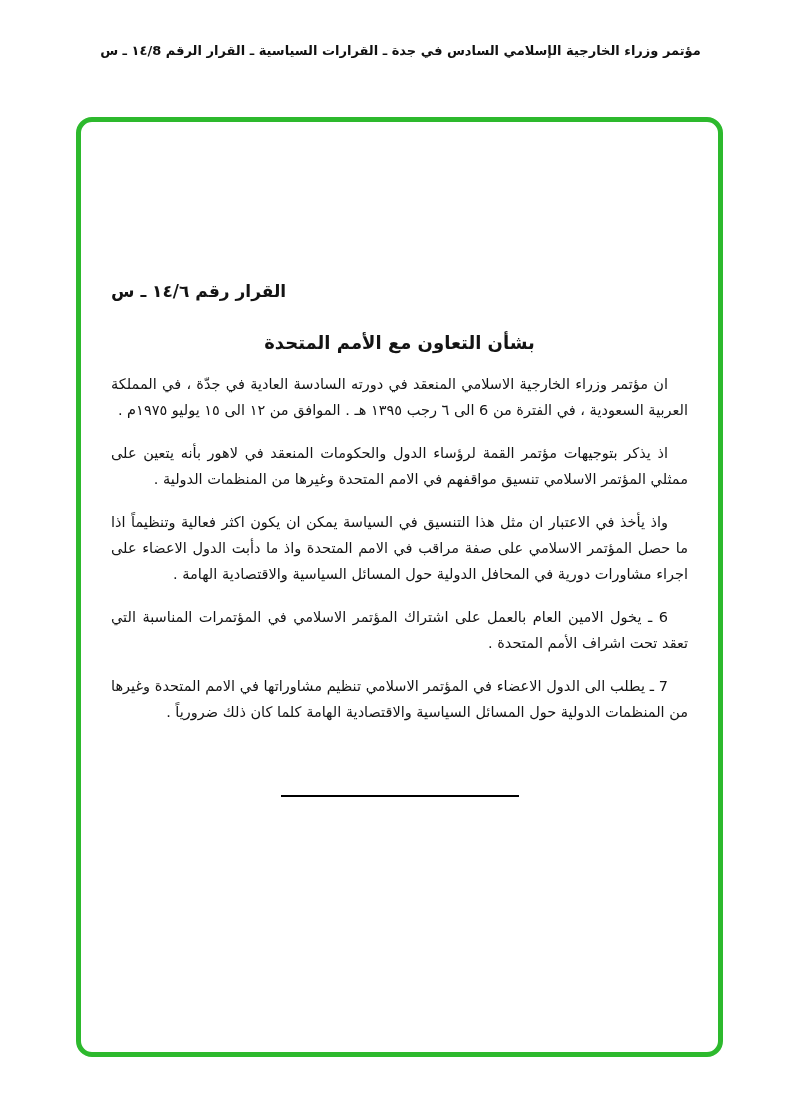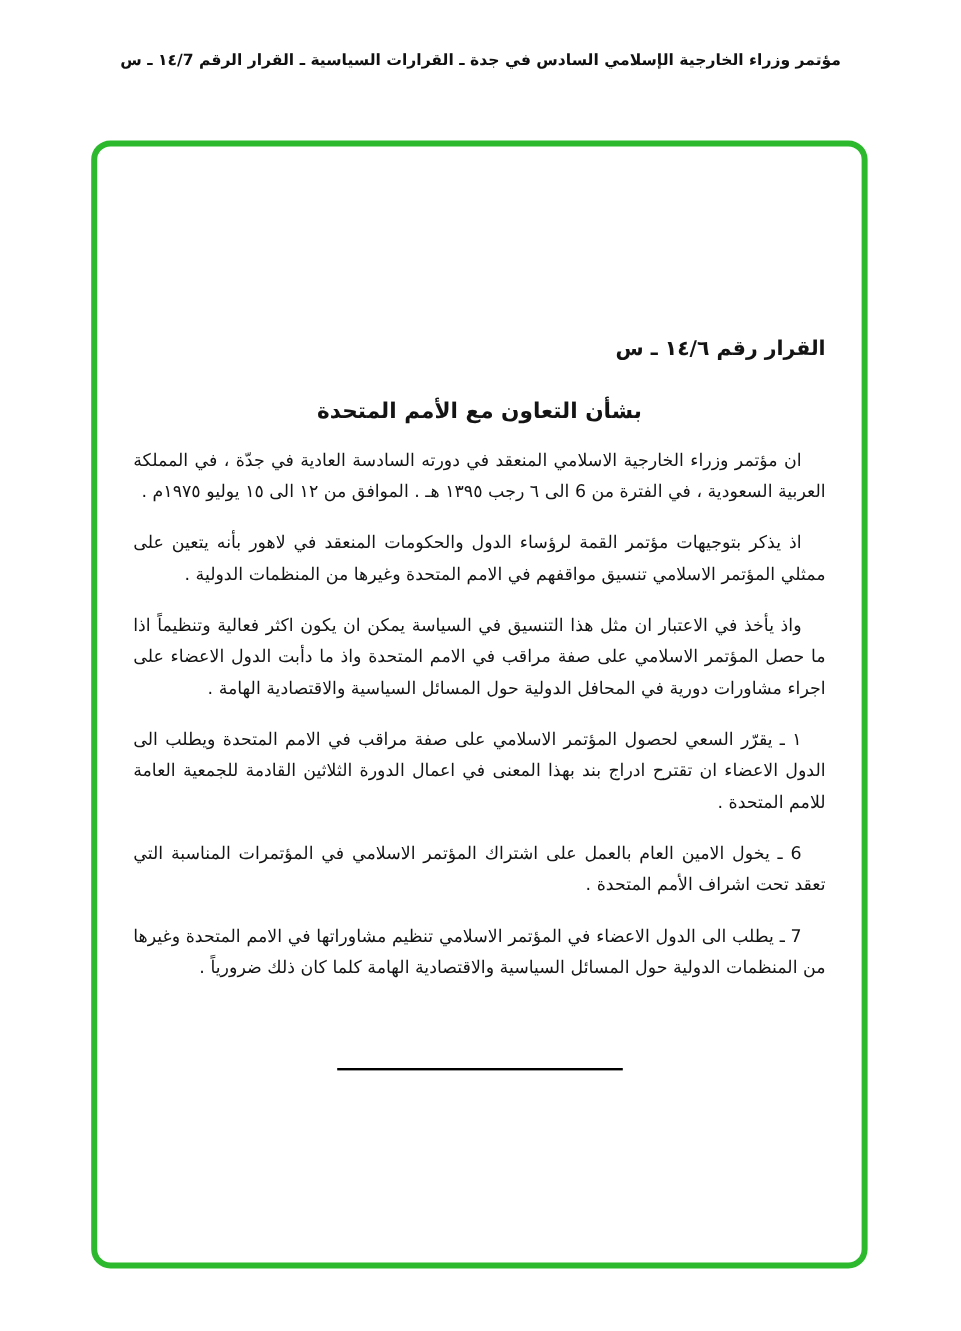--- a/index.html
+++ b/index.html
@@ -56,21 +56,21 @@
   }
 
   
   .doc-content {
     direction: rtl;
     padding: 158px 30px 0 30px;
     color: #141414;
   }
   .doc-title {
     margin: 0;
-    text-align: right;
+    text-align: left;
     font-size: 17px;
     font-weight: 600;
     line-height: 22px;
   }
   .doc-subject {
     margin: 30px 0 0 0;
     text-align: center;
     font-size: 18px;
     font-weight: bold;
     line-height: 22px;
@@ -88,37 +88,36 @@
     border-top: 2px solid #000000;
     height: 0;
   }
 </style>
 </head>
 <body>
 
 <div class="page">
 
   <header class="doc-header">
-    <div class="header-title">مؤتمر وزراء الخارجية الإسلامي السادس في جدة ـ القرارات السياسية ـ القرار الرقم ١٤/7 ـ س</div>
+    <div class="header-title">مؤتمر وزراء الخارجية الإسلامي السادس في جدة ـ القرارات السياسية ـ القرار الرقم ١٤/8 ـ س</div>
   </header>
 
   <div class="doc-frame" style="border-color: rgb(45, 185, 45);">
     <div class="doc-content">
 
       <h1 class="doc-title">القرار رقم ١٤/٦ ـ س</h1>
 
       <h2 class="doc-subject">بشأن التعاون مع الأمم المتحدة</h2>
 
       <p class="doc-paragraph">ان مؤتمر وزراء الخارجية الاسلامي المنعقد في دورته السادسة العادية في جدّة ، في المملكة العربية السعودية ، في الفترة من 6 الى ٦ رجب ١٣٩٥ هـ . الموافق من ١٢ الى ١٥ يوليو ١٩٧٥م .</p>
 
       <p class="doc-paragraph">اذ يذكر بتوجيهات مؤتمر القمة لرؤساء الدول والحكومات المنعقد في لاهور بأنه يتعين على ممثلي المؤتمر الاسلامي تنسيق مواقفهم في الامم المتحدة وغيرها من المنظمات الدولية .</p>
 
       <p class="doc-paragraph">واذ يأخذ في الاعتبار ان مثل هذا التنسيق في السياسة يمكن ان يكون اكثر فعالية وتنظيماً اذا ما حصل المؤتمر الاسلامي على صفة مراقب في الامم المتحدة واذ ما دأبت الدول الاعضاء على اجراء مشاورات دورية في المحافل الدولية حول المسائل السياسية والاقتصادية الهامة .</p>
 
-      <p class="doc-paragraph">١ ـ يقرّر السعي لحصول المؤتمر الاسلامي على صفة مراقب في الامم المتحدة ويطلب الى الدول الاعضاء ان تقترح ادراج بند بهذا المعنى في اعمال الدورة الثلاثين القادمة للجمعية العامة للامم المتحدة .</p>
 
       <p class="doc-paragraph">6 ـ يخول الامين العام بالعمل على اشتراك المؤتمر الاسلامي في المؤتمرات المناسبة التي تعقد تحت اشراف الأمم المتحدة .</p>
 
       <p class="doc-paragraph">7 ـ يطلب الى الدول الاعضاء في المؤتمر الاسلامي تنظيم مشاوراتها في الامم المتحدة وغيرها من المنظمات الدولية حول المسائل السياسية والاقتصادية الهامة كلما كان ذلك ضرورياً .</p>
 
       <div class="end-rule"></div>
 
     </div>
   </div>
 

